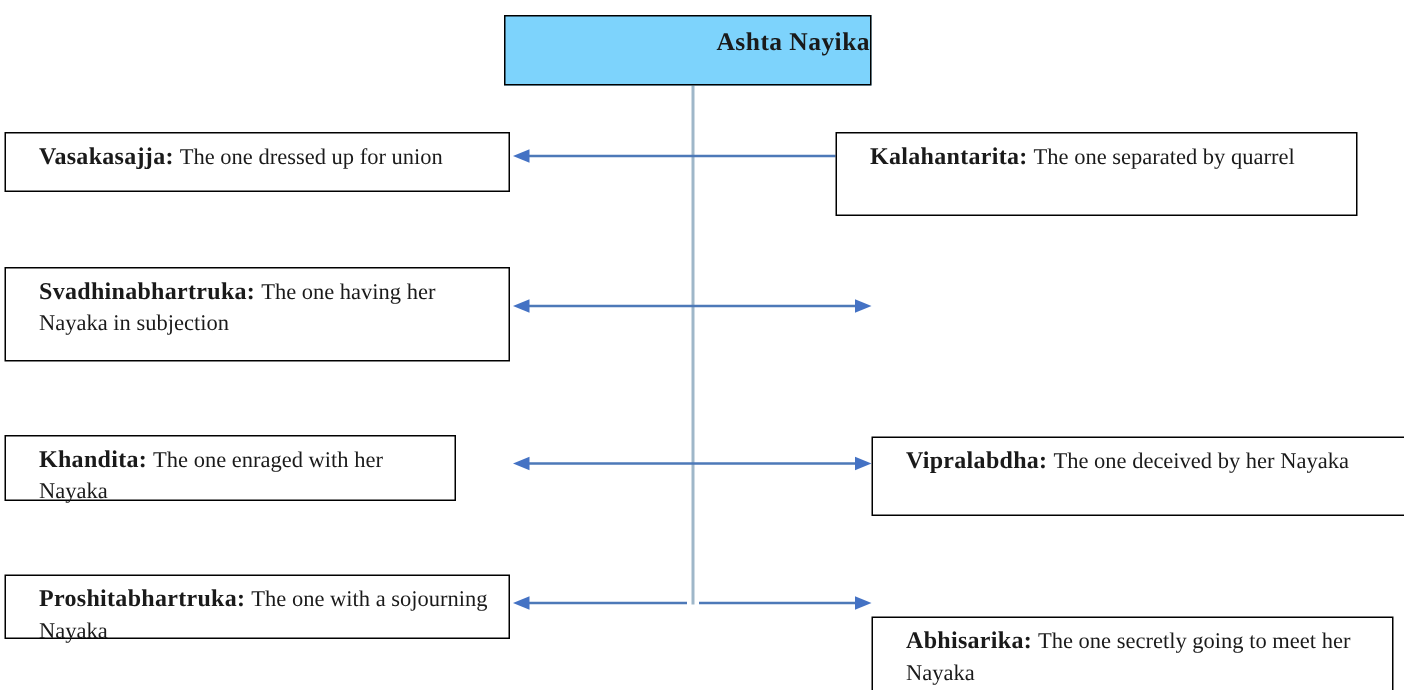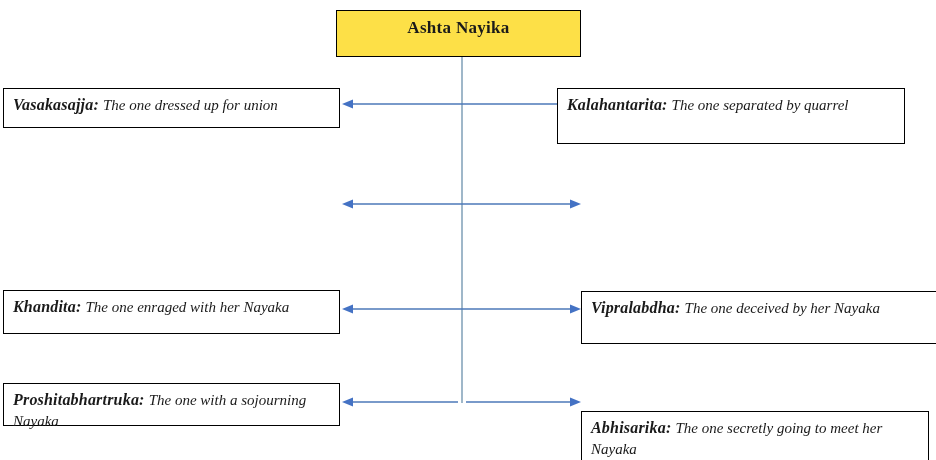--- a/index.html
+++ b/index.html
@@ -34,38 +34,37 @@
   }
   polygon.head {
     fill: #4472c4;
   }
   .box {
     position: absolute;
     z-index: 2;
     background: #ffffff;
     border: 1.5px solid #000000;
     box-sizing: border-box;
-    padding: 5px 8px 4px 9px;
+    padding: 5px 8px 4px 22px;
     line-height: 1.38;
     font-size: 15px;
-    font-style: italic;
   }
   .box .term {
     font-weight: bold;
     font-size: 16px;
     margin-right: 4px;
     letter-spacing: 0.2px;
   }
   .title-box {
     position: absolute;
     z-index: 2;
-    background: #fde047;
+    background: #7dd3fc;
     border: 1.5px solid #000000;
     box-sizing: border-box;
-    text-align: center;
+    text-align: right;
     padding-top: 7px;
   }
   .title-box .title {
     font-weight: bold;
     font-size: 17px;
     letter-spacing: 0.3px;
   }
 </style>
 </head>
 <body>
@@ -114,22 +113,25 @@
   </svg>
 
   <div class="title-box" style="left:336px; top:10px; width:245px; height:47px;">
     <span class="title">Ashta Nayika</span>
   </div>
 
   <div class="box" style="left:3px; top:88px; width:337px; height:40px;">
     <span class="term">Vasakasajja:</span><span class="desc">The one dressed up for union</span>
   </div>
 
+  <div class="box" style="left:3px; top:178px; width:337px; height:63px;">
+    <span class="term">Svadhinabhartruka:</span><span class="desc">The one having her Nayaka in subjection</span>
+  </div>
 
-  <div class="box" style="left:3px; top:290px; width:337px; height:44px;">
+  <div class="box" style="left:3px; top:290px; width:301px; height:44px;">
     <span class="term">Khandita:</span><span class="desc">The one enraged with her Nayaka</span>
   </div>
 
   <div class="box" style="left:3px; top:383px; width:337px; height:43px;">
     <span class="term">Proshitabhartruka:</span><span class="desc">The one with a sojourning Nayaka</span>
   </div>
 
   <div class="box" style="left:557px; top:88px; width:348px; height:56px;">
     <span class="term">Kalahantarita:</span><span class="desc">The one separated by quarrel</span>
   </div>

